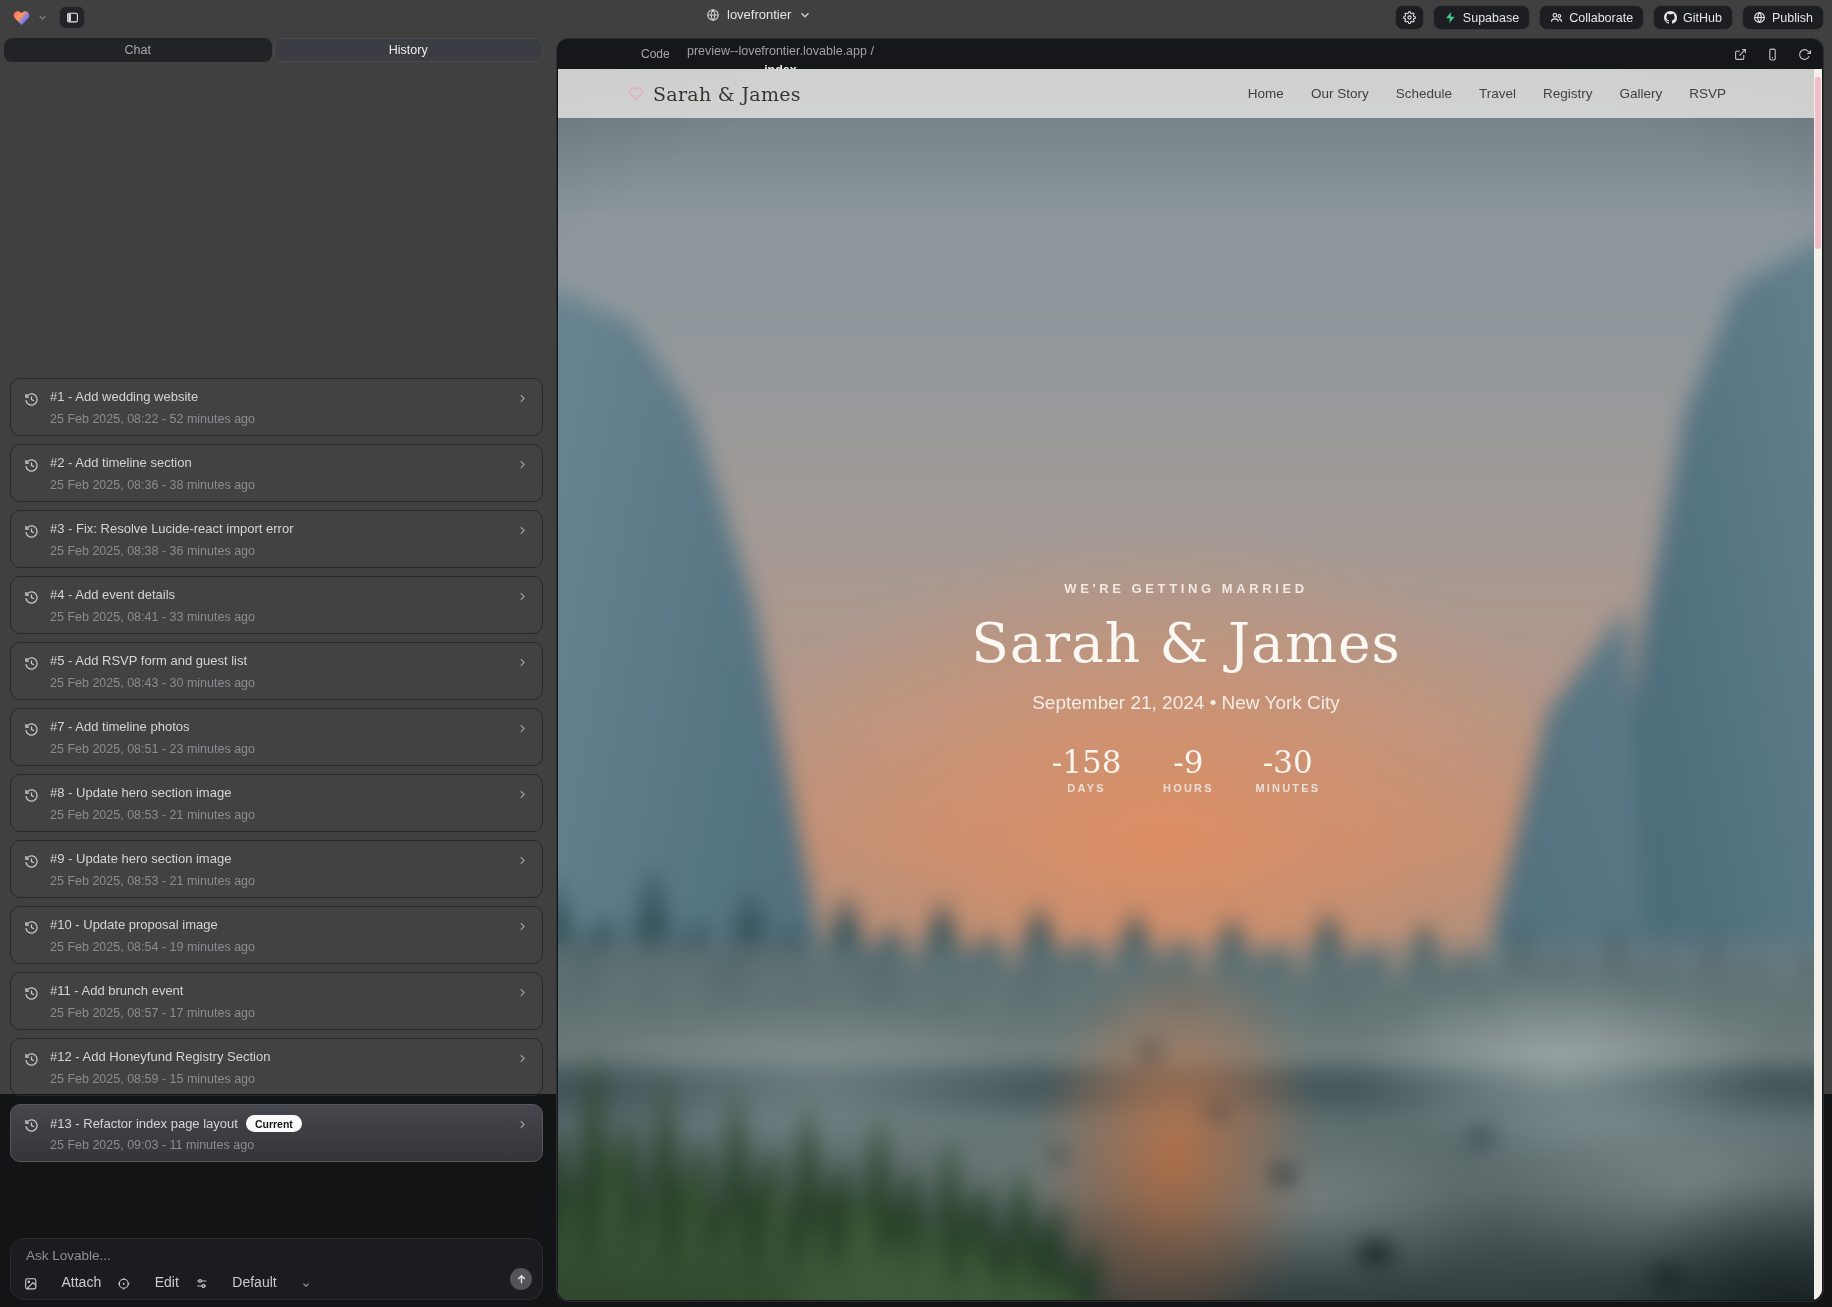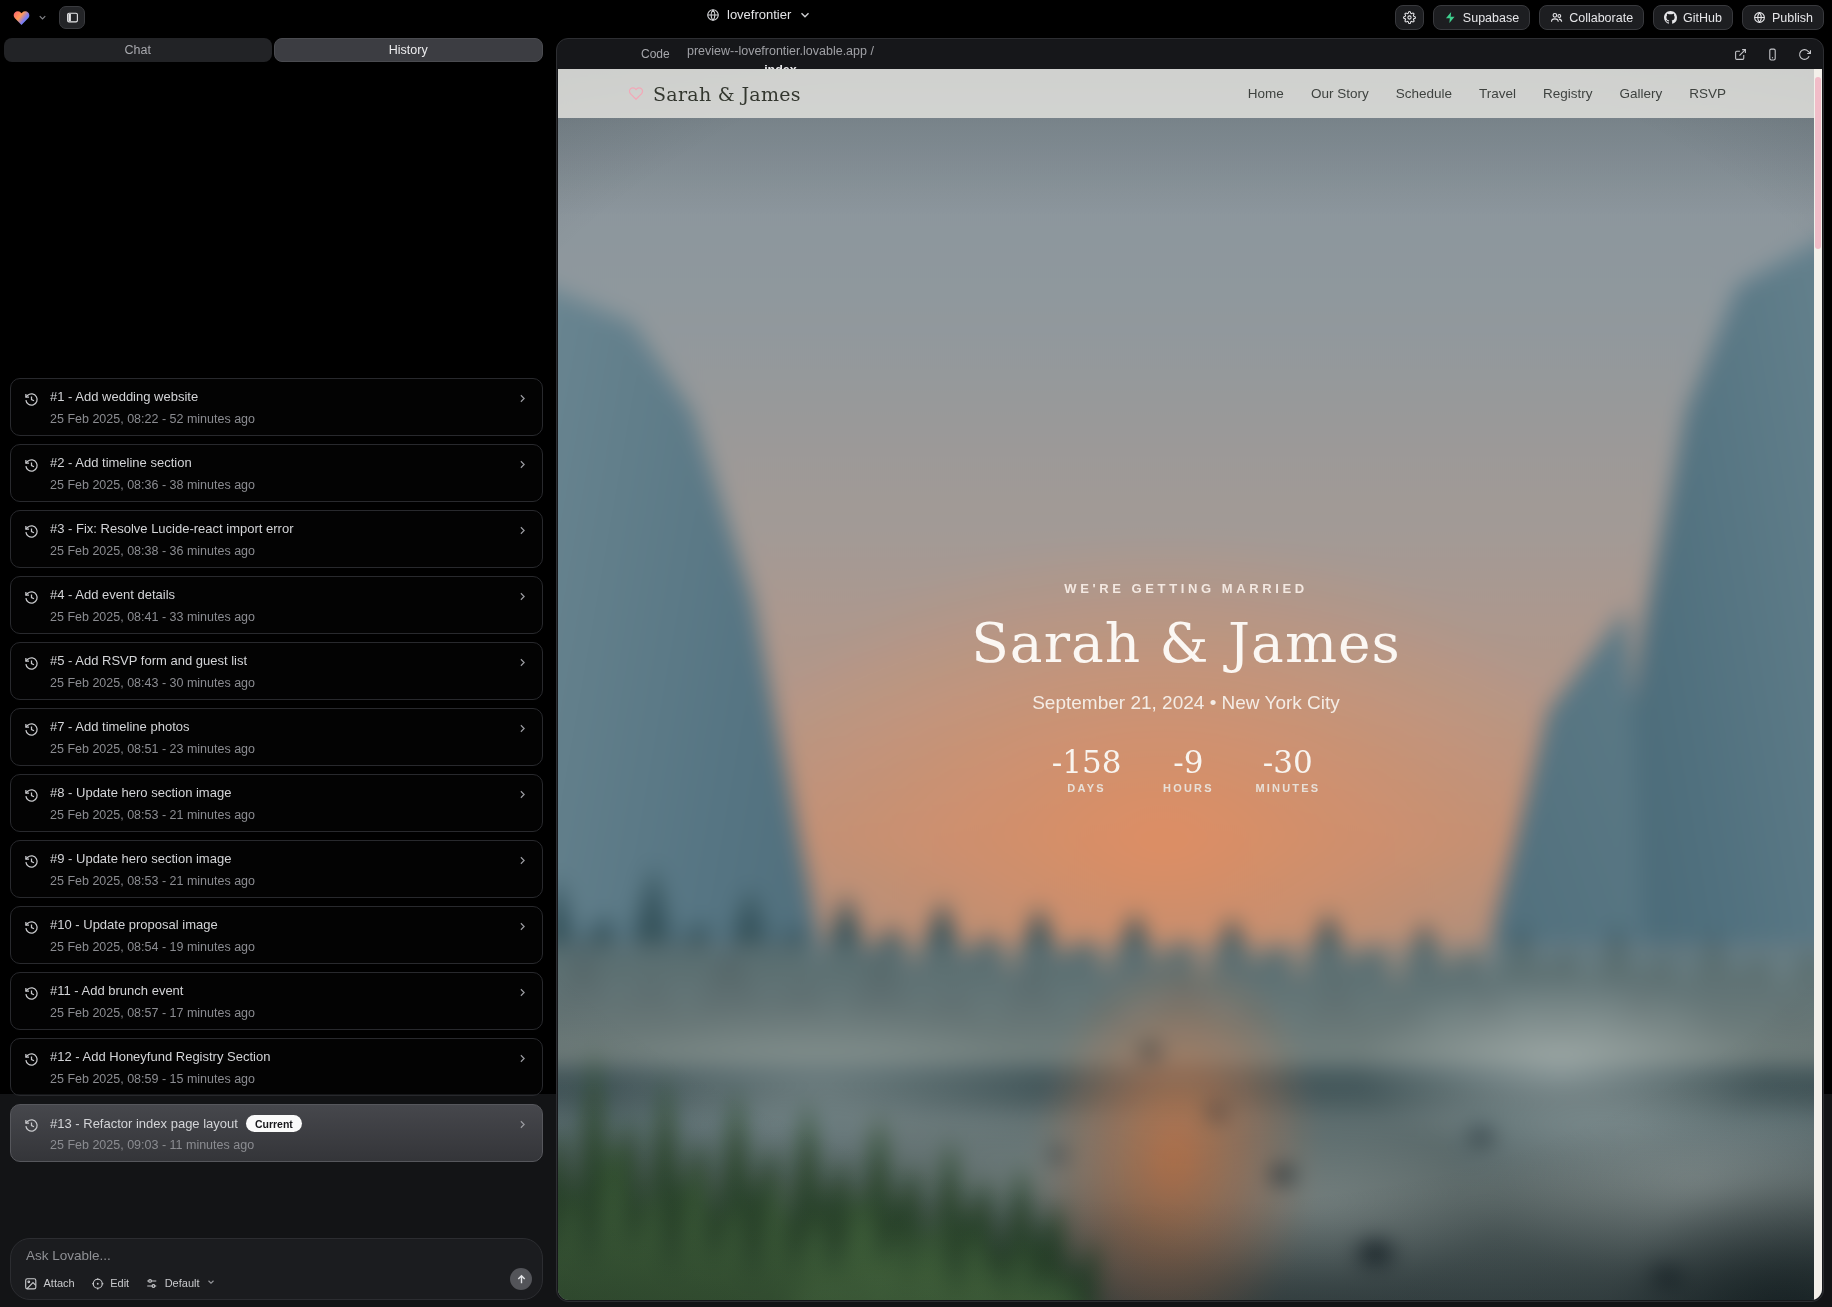--- a/index.html
+++ b/index.html
@@ -1,18 +1,18 @@
 <!DOCTYPE html>
 <html><head>
 <meta charset="utf-8">
 <style>
   * { margin:0; padding:0; box-sizing:border-box; }
   html,body { width:1832px; height:1307px; overflow:hidden; background:#131416;
     font-family:"Liberation Sans", sans-serif; -webkit-font-smoothing:antialiased; }
-  .app { position:relative; width:1832px; height:1094px; background:#000000; }
+  .app { position:relative; width:1832px; height:1094px; background:#404040; }
 
   
   .topbar { position:absolute; top:0; left:0; right:0; height:36px; }
   .tb-left { position:absolute; left:12px; top:6px; display:flex; align-items:center; gap:6px; }
   .logo-heart { width:19px; height:18px; display:block; }
   .tiny-chev { color:#85868b; width:11px; height:11px; }
   .panel-btn { margin-left:5px; width:26px; height:23px; border:1px solid #3a3b3f; background:#232427;
     border-radius:7px; display:flex; align-items:center; justify-content:center; color:#e8e8ea; cursor:pointer; }
   .panel-btn svg { width:13px; height:13px; }
   .tb-center { position:absolute; left:706px; top:7px; display:flex; align-items:center; gap:7px; color:#e3e3e6; font-size:13px; }
@@ -34,26 +34,26 @@
     background:rgba(255,255,255,0.012); cursor:pointer;text-align:center; }
   .hcard .hicon { position:absolute; left:13px; top:13px; width:15px; height:15px; color:#c7c8cb; }
   .hrow { position:absolute; left:39px; top:10px; display:flex; align-items:center; gap:8px; }
   .htitle { font-size:13px; color:#d3d4d7; white-space:nowrap; }
   .hbadge { background:#fafafa; color:#18181b; font-size:10.5px; font-weight:700; padding:2.5px 9px; border-radius:999px; }
   .htime { position:absolute; left:39px; top:33px; font-size:12.5px; color:#8b8c91; }
   .hchev { position:absolute; right:13px; top:13px; width:13px; height:13px; color:#9b9ca1; }
   .hcard.current { background:linear-gradient(180deg,#46474c 0%,#343539 100%); border-color:#56575c; }
 
   .composer { position:absolute; left:10px; top:1238px; width:533px; height:62px; border:1px solid #2c2d31;
-    background:#1b1c1f; border-radius:20px; }
+    background:#1b1c1f; border-radius:14px; }
   .composer-input { position:absolute; left:15px; top:9px; width:430px; background:transparent; border:none; outline:none;
     color:#d6d7da; font-size:13.5px; font-family:"Liberation Sans",sans-serif; }
   .composer-input::placeholder { color:#8f9095; }
   .composer-row { position:absolute; left:13px; bottom:9px; display:flex; align-items:center; gap:16px; }
-  .c-act { display:flex; align-items:flex-start; gap:6px; color:#c9cacd; font-size:11px; cursor:pointer; background:none; border:none;
+  .c-act { display:flex; align-items:flex-end; gap:24px; color:#c9cacd; font-size:14px; cursor:pointer; background:none; border:none;
     font-family:"Liberation Sans",sans-serif; }
   .c-act svg { width:13.5px; height:13.5px; }
   .c-act .dchev { width:10px; height:10px; color:#97989c; }
   .send-btn { position:absolute; right:10px; bottom:9px; width:22px; height:22px; border-radius:50%; border:none;
     background:#535459; color:#e4e5e8; display:flex; align-items:center; justify-content:center; cursor:pointer; }
   .send-btn svg { width:11px; height:11px; }
 
   
   .panel { position:absolute; left:556px; top:38px; width:1268px; height:1264px; border:1px solid #2d2e32;
     border-radius:12px; background:#16171a; }

